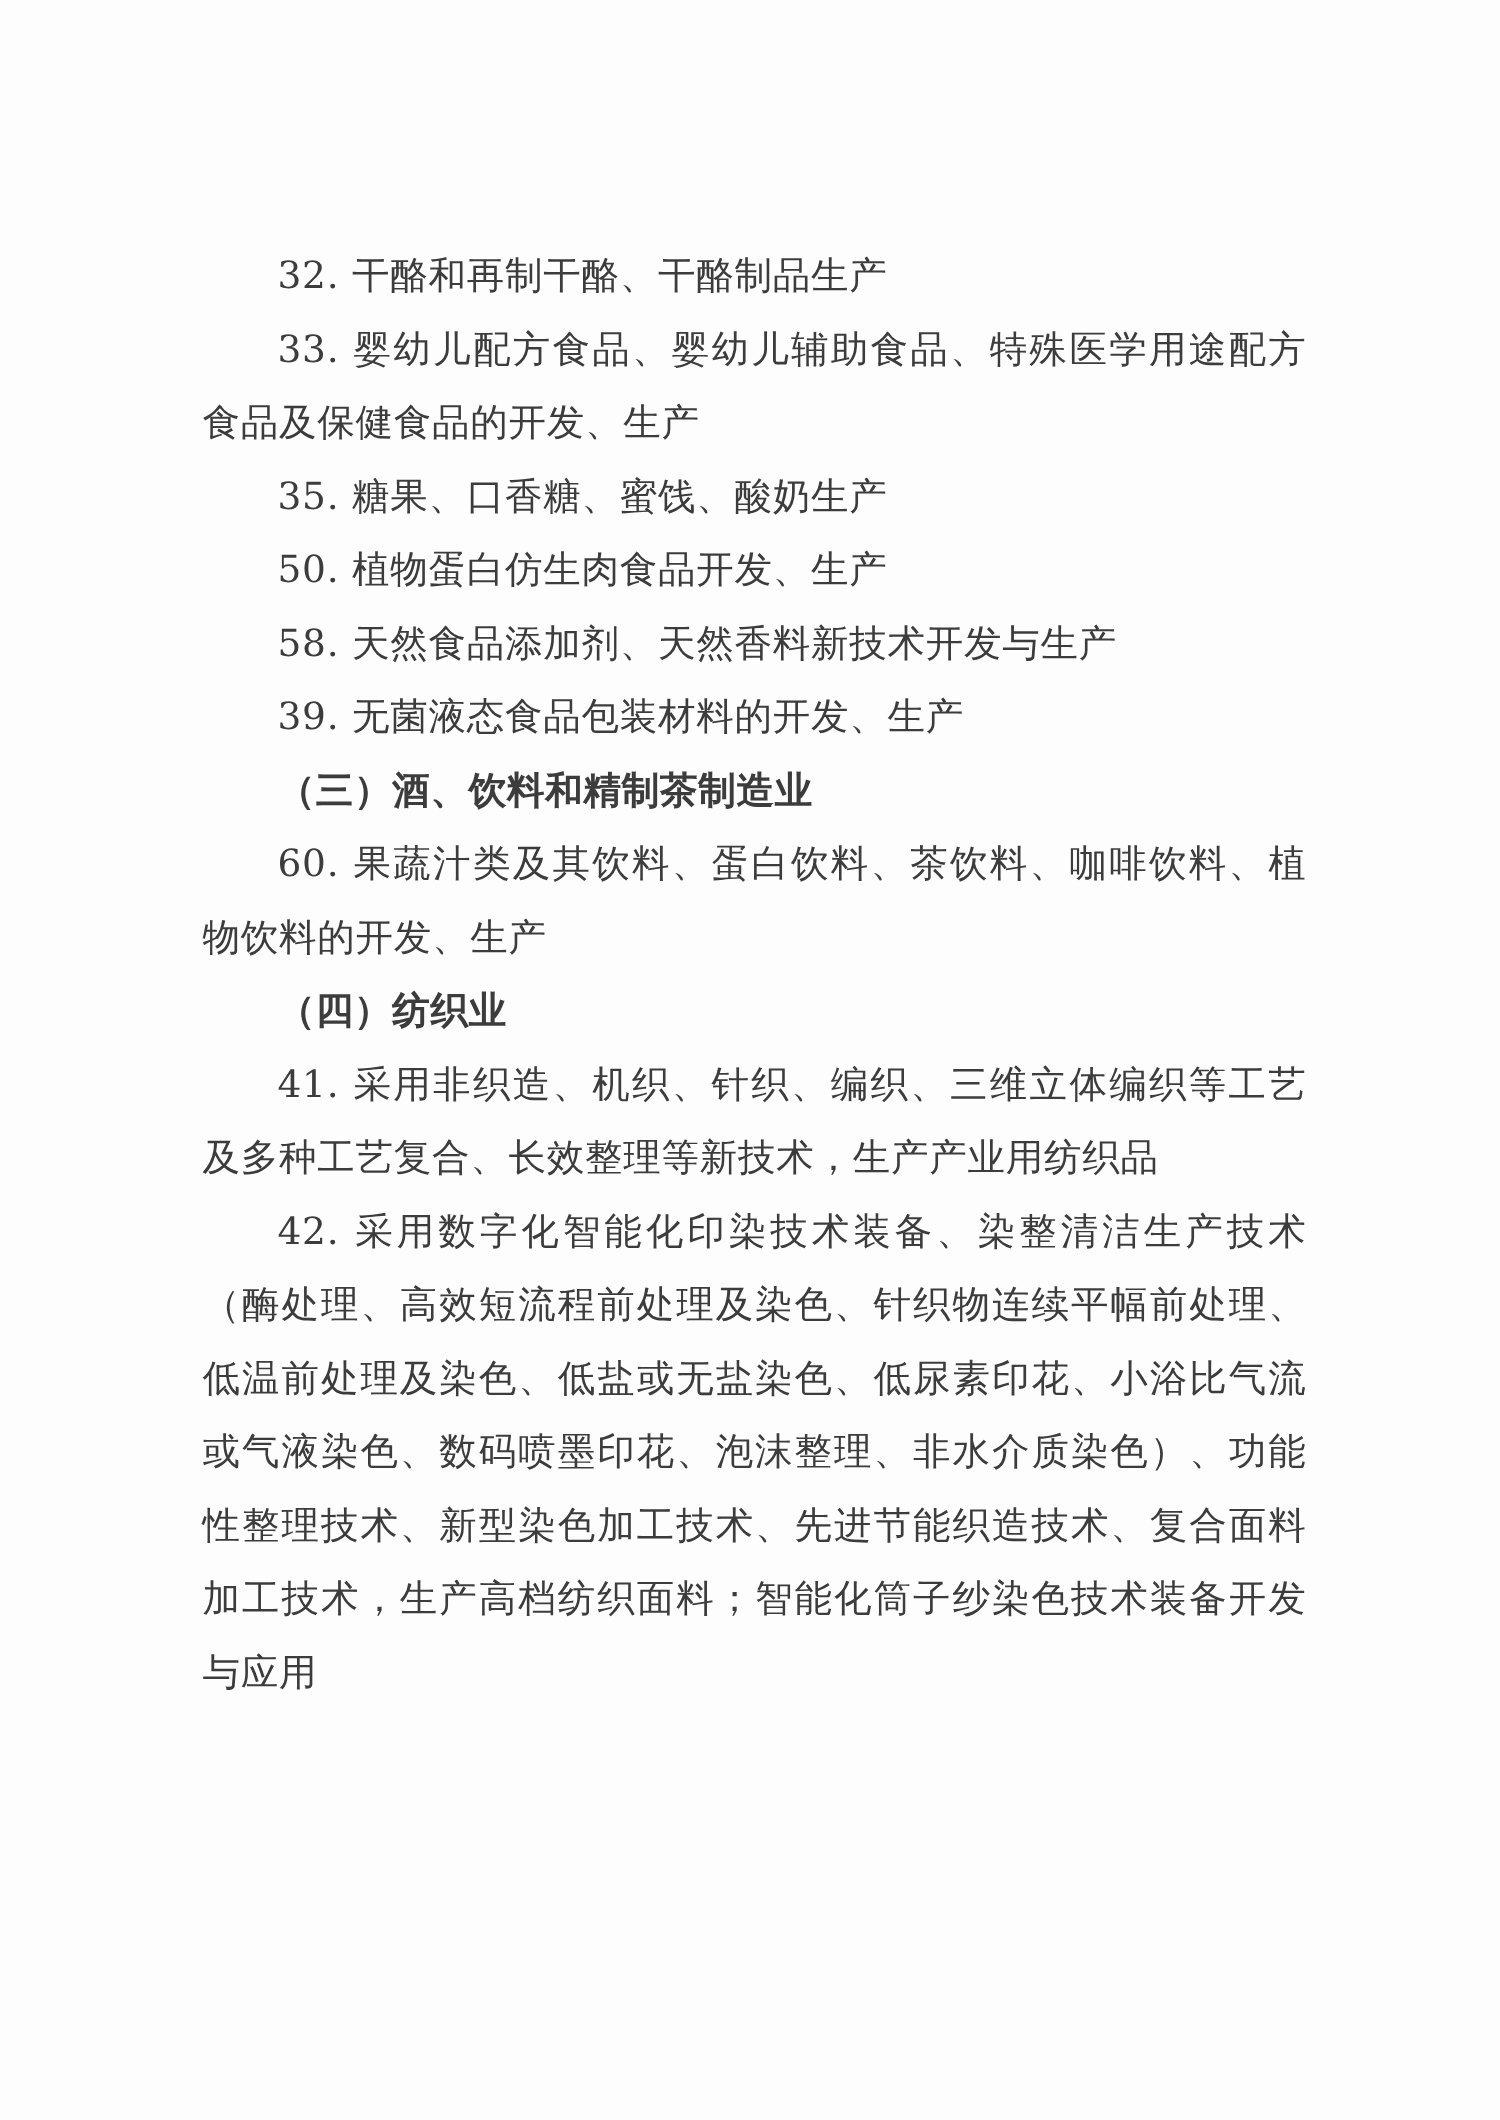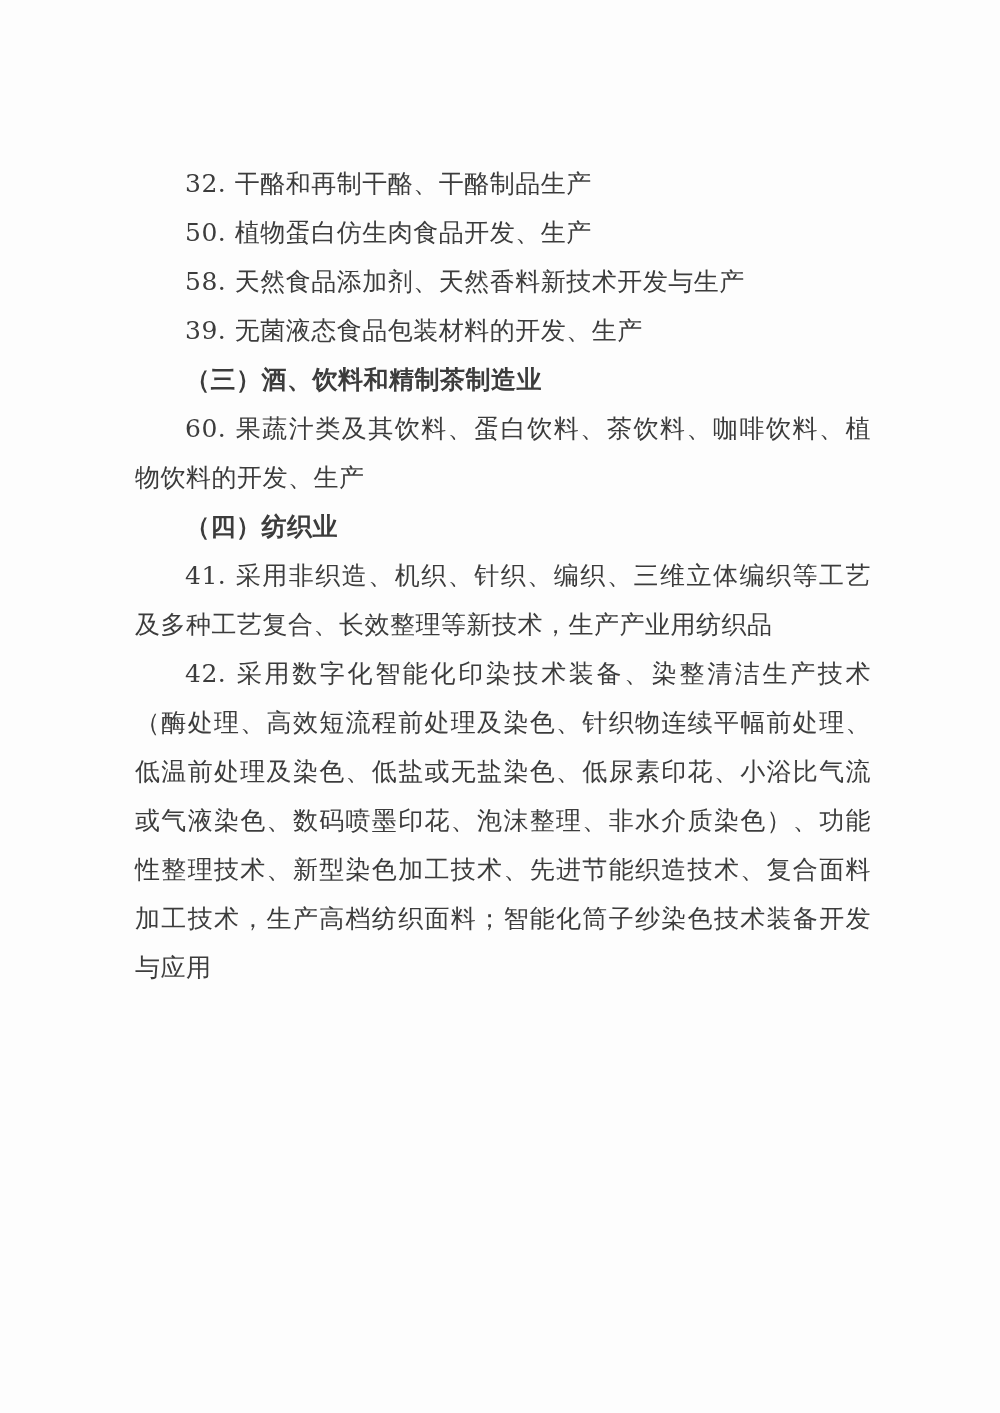--- a/index.html
+++ b/index.html
@@ -36,20 +36,22 @@
   .content p.heading {
     font-weight: bold;
   }
 </style>
 </head>
 <body>
 
 <div class="page">
   <div class="content">
     <p class="item">32. 干酪和再制干酪、干酪制品生产</p>
+    <p class="item">33. 婴幼儿配方食品、婴幼儿辅助食品、特殊医学用途配方食品及保健食品的开发、生产</p>
+    <p class="item">35. 糖果、口香糖、蜜饯、酸奶生产</p>
     <p class="item">50. 植物蛋白仿生肉食品开发、生产</p>
     <p class="item">58. 天然食品添加剂、天然香料新技术开发与生产</p>
     <p class="item">39. 无菌液态食品包装材料的开发、生产</p>
     <p class="heading">（三）酒、饮料和精制茶制造业</p>
     <p class="item">60. 果蔬汁类及其饮料、蛋白饮料、茶饮料、咖啡饮料、植物饮料的开发、生产</p>
     <p class="heading">（四）纺织业</p>
     <p class="item">41. 采用非织造、机织、针织、编织、三维立体编织等工艺及多种工艺复合、长效整理等新技术，生产产业用纺织品</p>
     <p class="item">42. 采用数字化智能化印染技术装备、染整清洁生产技术（酶处理、高效短流程前处理及染色、针织物连续平幅前处理、低温前处理及染色、低盐或无盐染色、低尿素印花、小浴比气流或气液染色、数码喷墨印花、泡沫整理、非水介质染色）、功能性整理技术、新型染色加工技术、先进节能织造技术、复合面料加工技术，生产高档纺织面料；智能化筒子纱染色技术装备开发与应用</p>
   </div>
 </div>

